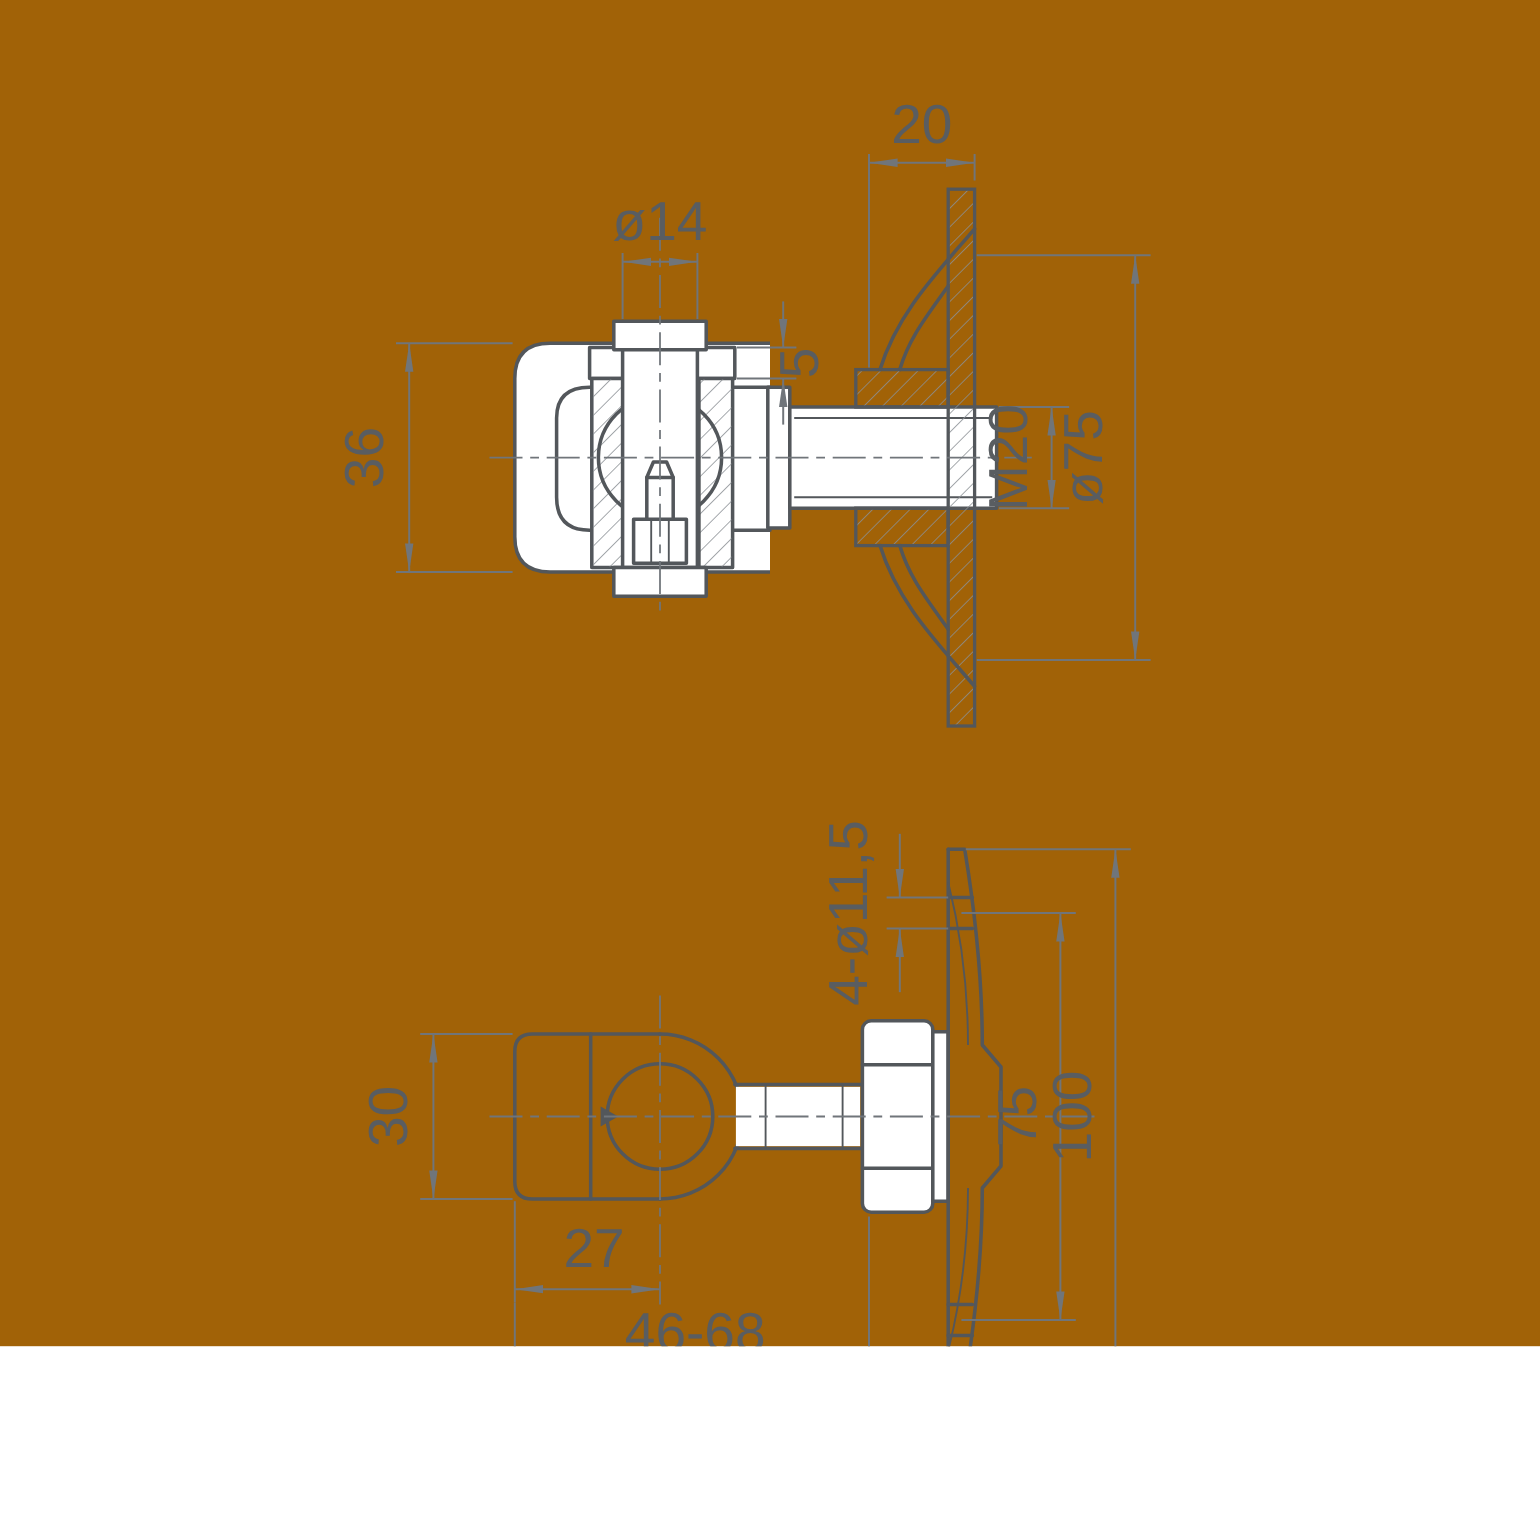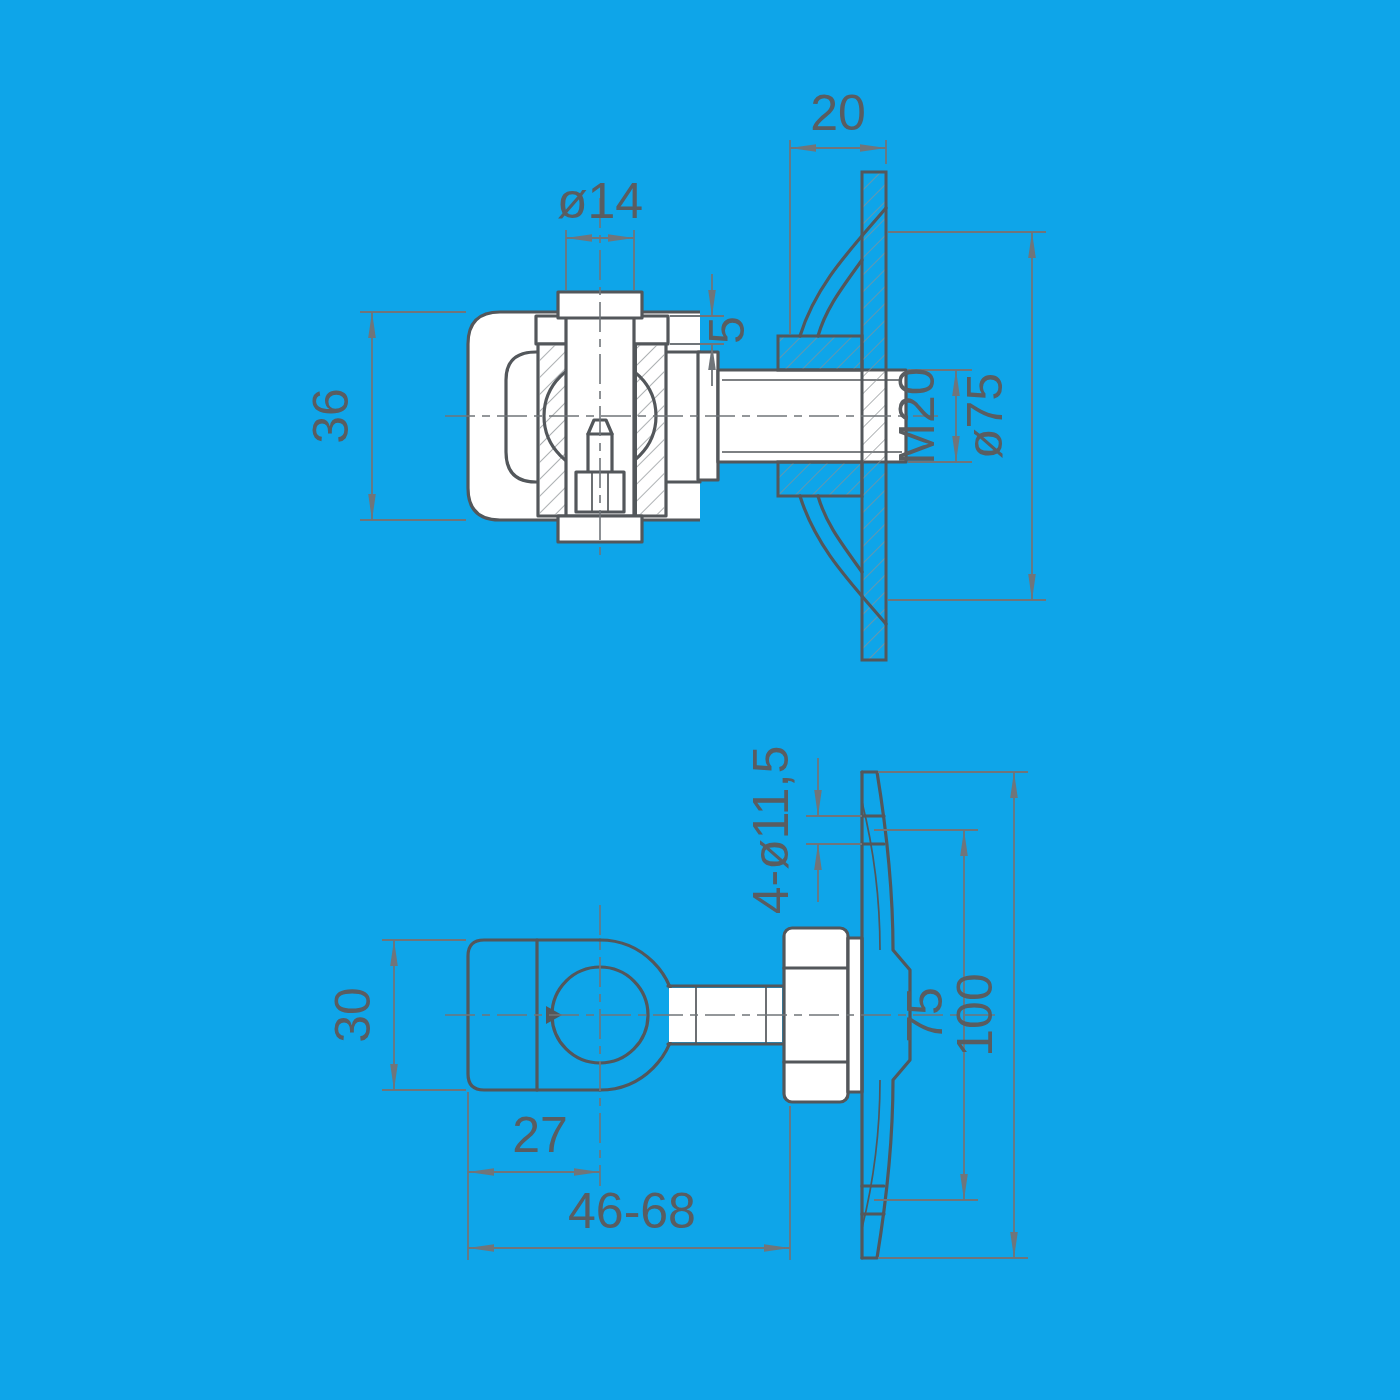--- a/index.html
+++ b/index.html
@@ -1,16 +1,16 @@
 <!DOCTYPE html>
 <html><head>
 <meta charset="utf-8">
 <style>
   html,body { margin:0; padding:0; background:#ffffff; }
-  .canvas { position:relative; width:1400px; height:1400px; background:#0ea5e9; overflow:hidden; }
+  .canvas { position:relative; width:1400px; height:1224px; background:#a16207; overflow:hidden; }
   svg { display:block; }
   .obj  { fill:none; stroke:#53575b; stroke-width:3.2; stroke-linejoin:round; stroke-linecap:round; }
   .objf { fill:#ffffff; stroke:#53575b; stroke-width:3.2; stroke-linejoin:round; }
   .thin { fill:none; stroke:#53575b; stroke-width:1.7; }
   .diml { fill:none; stroke:#70757a; stroke-width:1.8; }
   .cl   { fill:none; stroke:#70757a; stroke-width:1.6; stroke-dasharray:30 7 8 7; }
   .fillwhite { fill:#ffffff; stroke:none; }
   text.t {
     font-family:"Liberation Sans", sans-serif;
     font-size:50px; font-weight:500;

